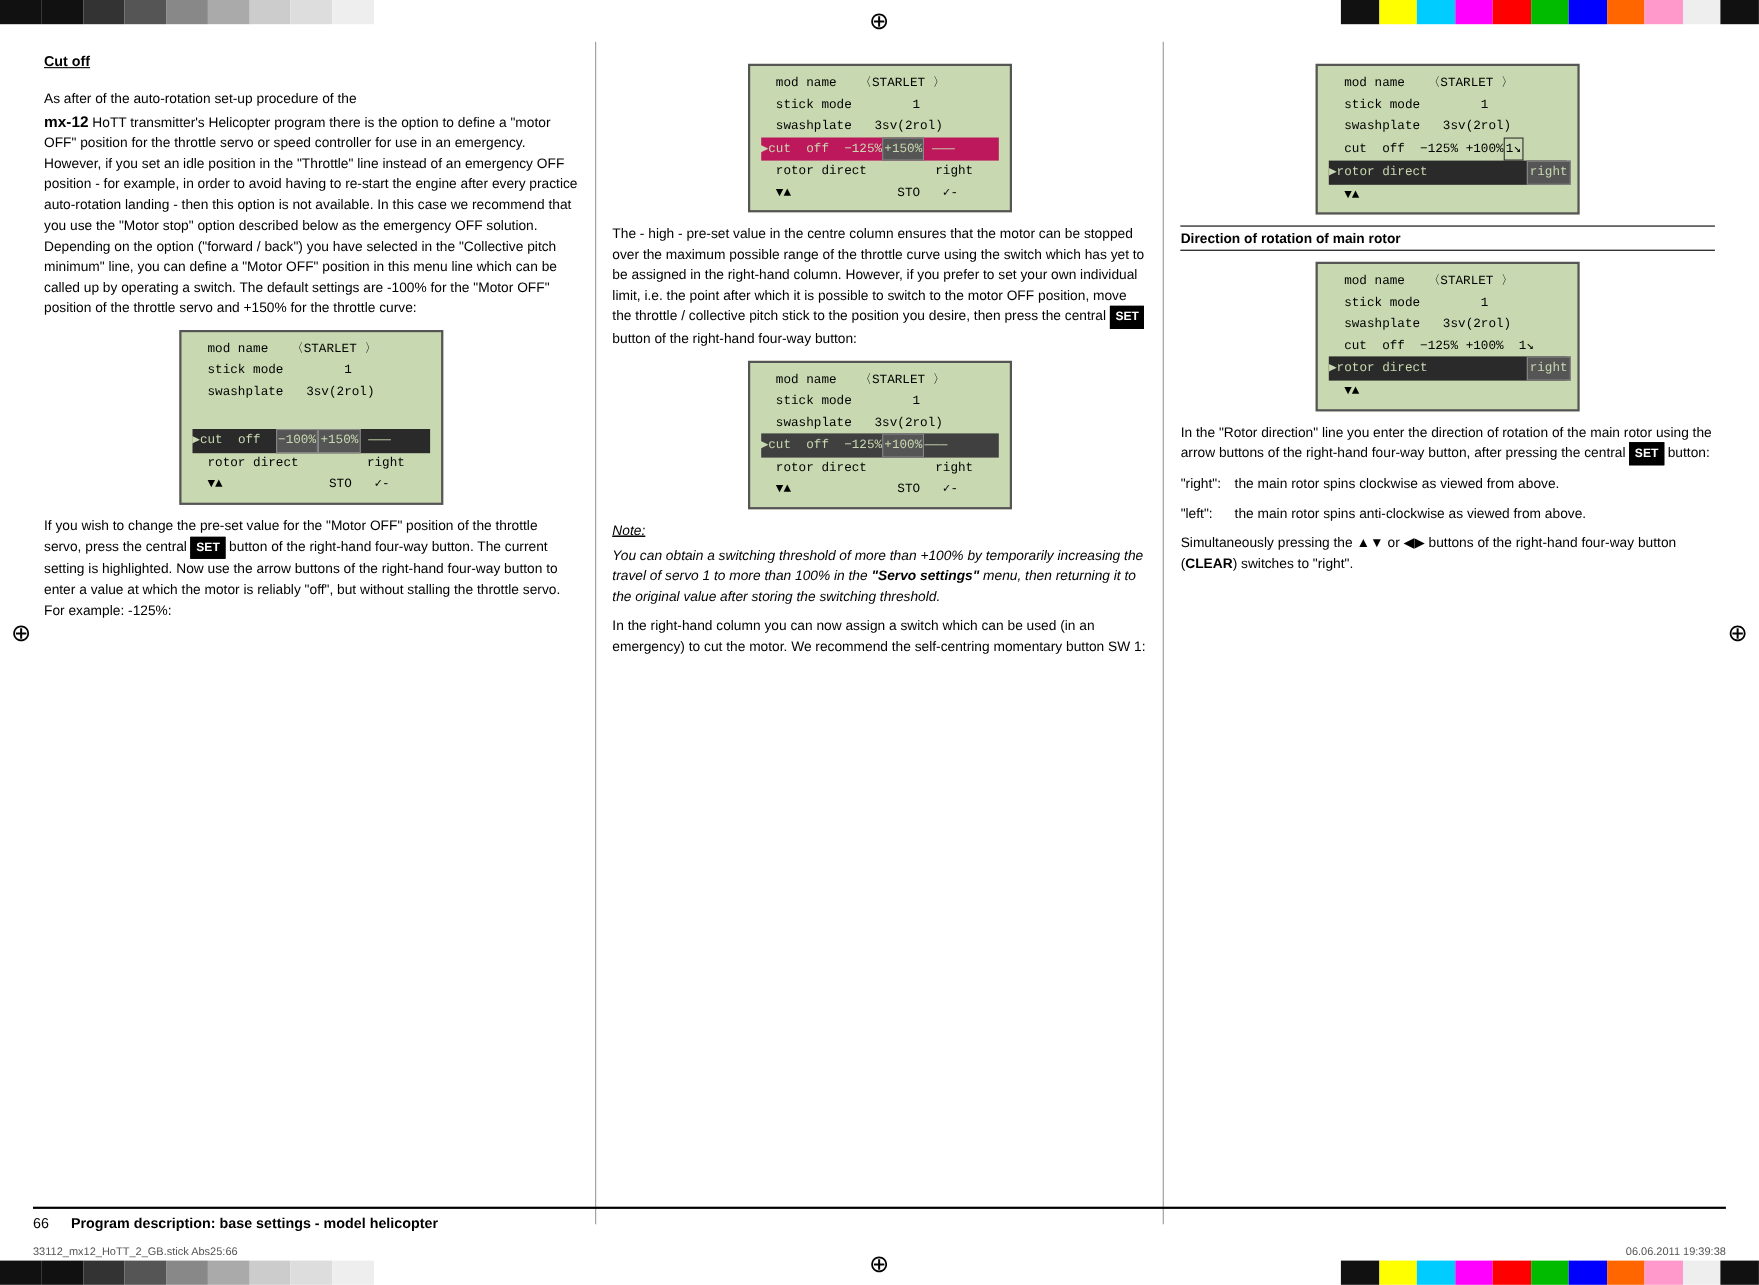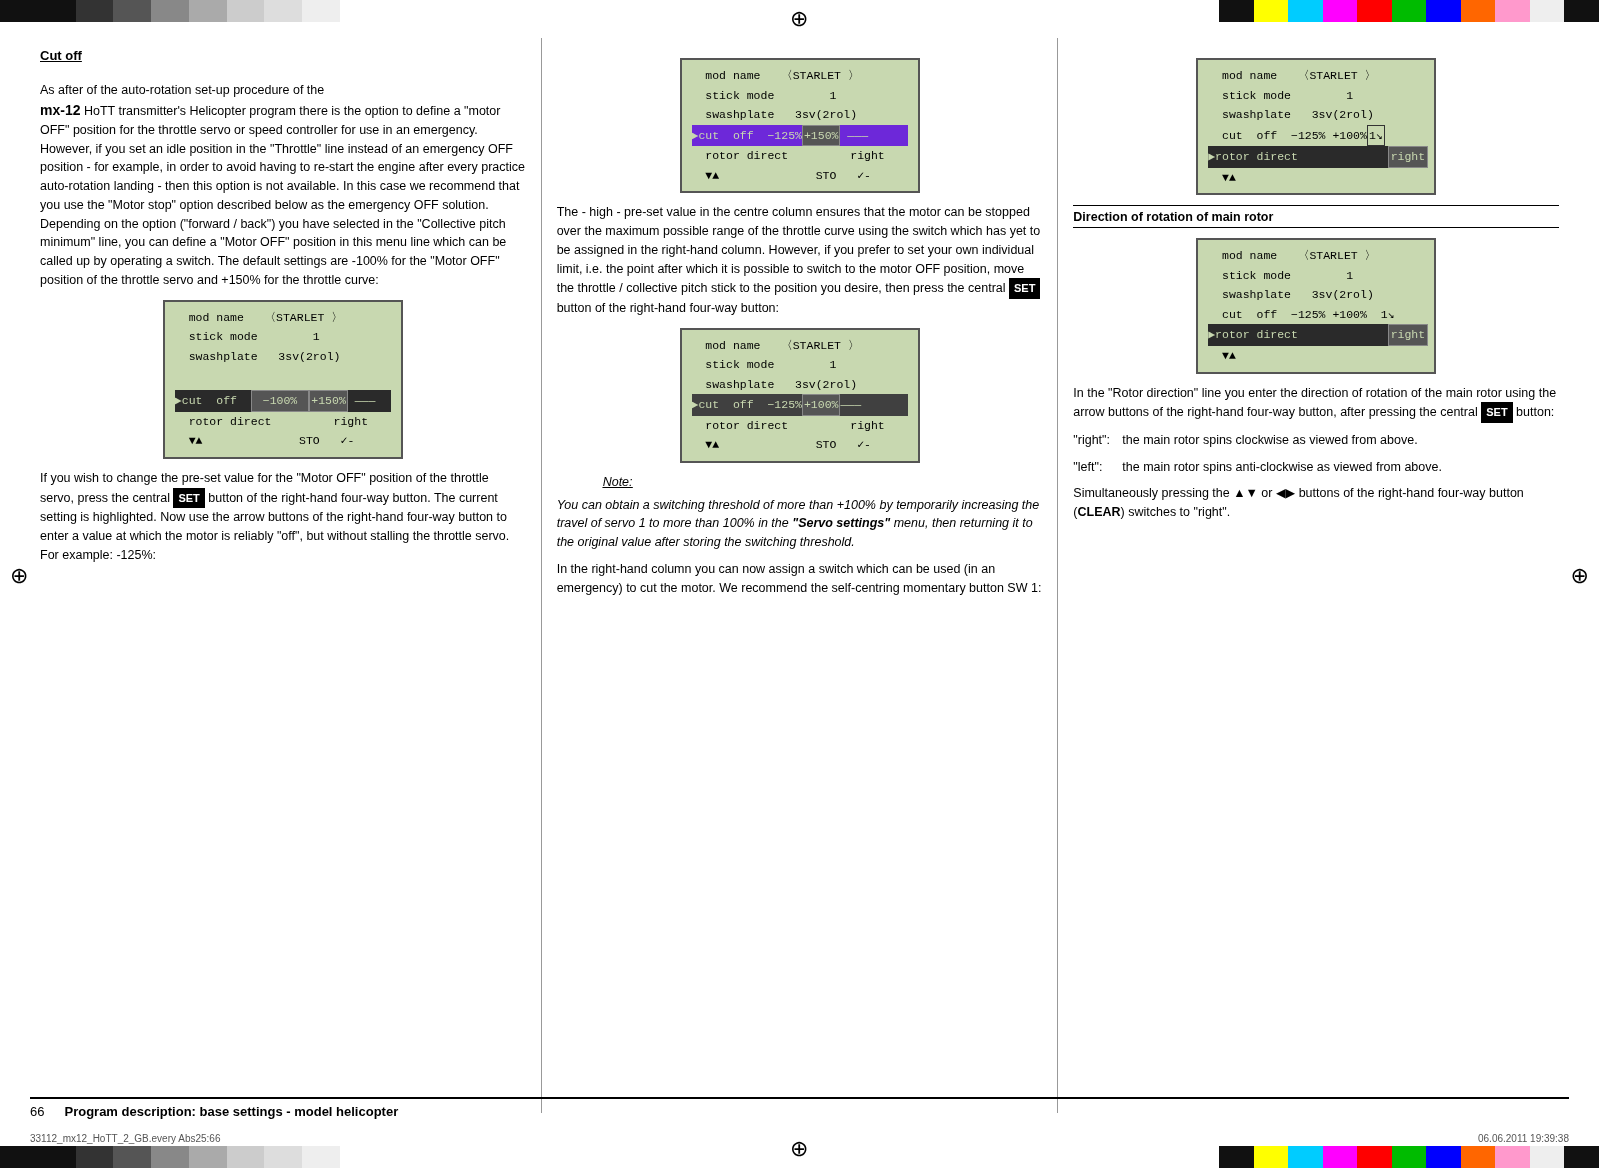--- a/index.html
+++ b/index.html
@@ -59,21 +59,20 @@
 
     
     .note-section {
       border-top: none;
       margin-top: 8px;
     }
     .note-label {
       text-decoration: underline;
       font-size: 12.5px;
       margin-bottom: 4px;
-      margin-left: 46px;
     }
 
     
     .header-color-strip {
       display: flex;
       height: 22px;
     }
   </style>
 </head>
 <body>
@@ -122,37 +121,37 @@
       <p>
         <span>As after of the auto-rotation set-up procedure of the</span>
         <br>
         <span style="font-weight:bold;font-size:14px;">mx-12</span><span> HoTT transmitter's Helicopter program there is the option to define a "motor OFF" position for the throttle servo or speed controller for use in an emergency. However, if you set an idle position in the "Throttle" line instead of an emergency OFF position - for example, in order to avoid having to re-start the engine after every practice auto-rotation landing - then this option is not available. In this case we recommend that you use the "Motor stop" option described below as the emergency OFF solution. Depending on the option ("forward / back") you have selected in the "Collective pitch minimum" line, you can define a "Motor OFF" position in this menu line which can be called up by operating a switch. The default settings are -100% for the "Motor OFF" position of the throttle servo and +150% for the throttle curve:</span>
       </p>
 
       <div class="lcd-screen" style="width:240px;font-size:11.5px;">
         <div class="lcd-row">&nbsp;&nbsp;mod name&nbsp;&nbsp;&nbsp;〈STARLET&nbsp;〉</div>
         <div class="lcd-row">&nbsp;&nbsp;stick mode&nbsp;&nbsp;&nbsp;&nbsp;&nbsp;&nbsp;&nbsp;&nbsp;1</div>
         <div class="lcd-row">&nbsp;&nbsp;swashplate&nbsp;&nbsp;&nbsp;3sv(2rol)</div>
-        <div class="lcd-row" style="background:#2a2a2a;color:#c8d8b0;margin-top:24px;">▶cut&nbsp;&nbsp;off&nbsp;&nbsp;<span style="border:1px solid #888;padding:0 11px;background:#555;color:#c8d8b0;">−100%</span><span style="border:1px solid #888;padding:0 1px;background:#555;color:#c8d8b0;">+150%</span>&nbsp;———</div>
+        <div class="lcd-row" style="background:#2a2a2a;color:#c8d8b0;margin-top:24px;">▶cut&nbsp;&nbsp;off&nbsp;&nbsp;<span style="border:1px solid #888;padding:0 1px;background:#555;color:#c8d8b0;">−100%</span><span style="border:1px solid #888;padding:0 1px;background:#555;color:#c8d8b0;">+150%</span>&nbsp;———</div>
         <div class="lcd-row">&nbsp;&nbsp;rotor direct&nbsp;&nbsp;&nbsp;&nbsp;&nbsp;&nbsp;&nbsp;&nbsp;&nbsp;right</div>
         <div class="lcd-row">&nbsp;&nbsp;▼▲&nbsp;&nbsp;&nbsp;&nbsp;&nbsp;&nbsp;&nbsp;&nbsp;&nbsp;&nbsp;&nbsp;&nbsp;&nbsp;&nbsp;STO&nbsp;&nbsp;&nbsp;✓-</div>
       </div>
 
       <p>
         If you wish to change the pre-set value for the "Motor OFF" position of the throttle servo, press the central <span class="set-badge">SET</span> button of the right-hand four-way button. The current setting is highlighted. Now use the arrow buttons of the right-hand four-way button to enter a value at which the motor is reliably "off", but without stalling the throttle servo. For example: -125%:
       </p>
     </div>
 
     <div style="flex:1;padding:10px 15px;border-right:1px solid #999;">
 
       <div class="lcd-screen" style="width:240px;font-size:11.5px;">
         <div class="lcd-row">&nbsp;&nbsp;mod name&nbsp;&nbsp;&nbsp;〈STARLET&nbsp;〉</div>
         <div class="lcd-row">&nbsp;&nbsp;stick mode&nbsp;&nbsp;&nbsp;&nbsp;&nbsp;&nbsp;&nbsp;&nbsp;1</div>
         <div class="lcd-row">&nbsp;&nbsp;swashplate&nbsp;&nbsp;&nbsp;3sv(2rol)</div>
-        <div class="lcd-row" style="background:#6d28d9;color:#c8d8b0;">▶cut&nbsp;&nbsp;off&nbsp;&nbsp;−125%<span style="border:1px solid #888;padding:0 1px;background:#555;color:#c8d8b0;">+150%</span>&nbsp;———</div>
+        <div class="lcd-row" style="background:#be185d;color:#c8d8b0;">▶cut&nbsp;&nbsp;off&nbsp;&nbsp;−125%<span style="border:1px solid #888;padding:0 1px;background:#555;color:#c8d8b0;">+150%</span>&nbsp;———</div>
         <div class="lcd-row">&nbsp;&nbsp;rotor direct&nbsp;&nbsp;&nbsp;&nbsp;&nbsp;&nbsp;&nbsp;&nbsp;&nbsp;right</div>
         <div class="lcd-row">&nbsp;&nbsp;▼▲&nbsp;&nbsp;&nbsp;&nbsp;&nbsp;&nbsp;&nbsp;&nbsp;&nbsp;&nbsp;&nbsp;&nbsp;&nbsp;&nbsp;STO&nbsp;&nbsp;&nbsp;✓-</div>
       </div>
 
       <p>
         The - high - pre-set value in the centre column ensures that the motor can be stopped over the maximum possible range of the throttle curve using the switch which has yet to be assigned in the right-hand column. However, if you prefer to set your own individual limit, i.e. the point after which it is possible to switch to the motor OFF position, move the throttle / collective pitch stick to the position you desire, then press the central <span class="set-badge">SET</span> button of the right-hand four-way button:
       </p>
 
       <div class="lcd-screen" style="width:240px;font-size:11.5px;">
         <div class="lcd-row">&nbsp;&nbsp;mod name&nbsp;&nbsp;&nbsp;〈STARLET&nbsp;〉</div>
@@ -258,15 +257,15 @@
     <div style="flex:1;background:#ff6600;height:22px;"></div>
     <div style="flex:1;background:#ff99cc;height:22px;"></div>
     <div style="flex:1;background:#eeeeee;height:22px;"></div>
     <div style="flex:1;background:#111;height:22px;"></div>
   </div>
 </div>
 
 <div style="position:absolute;bottom:6px;left:790px;font-size:22px;color:#000;">⊕</div>
 
 <div style="position:absolute;bottom:24px;left:30px;right:30px;display:flex;justify-content:space-between;font-size:10px;color:#555;">
-  <span>33112_mx12_HoTT_2_GB.every   Abs25:66</span>
+  <span>33112_mx12_HoTT_2_GB.stick   Abs25:66</span>
   <span>06.06.2011  19:39:38</span>
 </div>
 
 </body></html>

